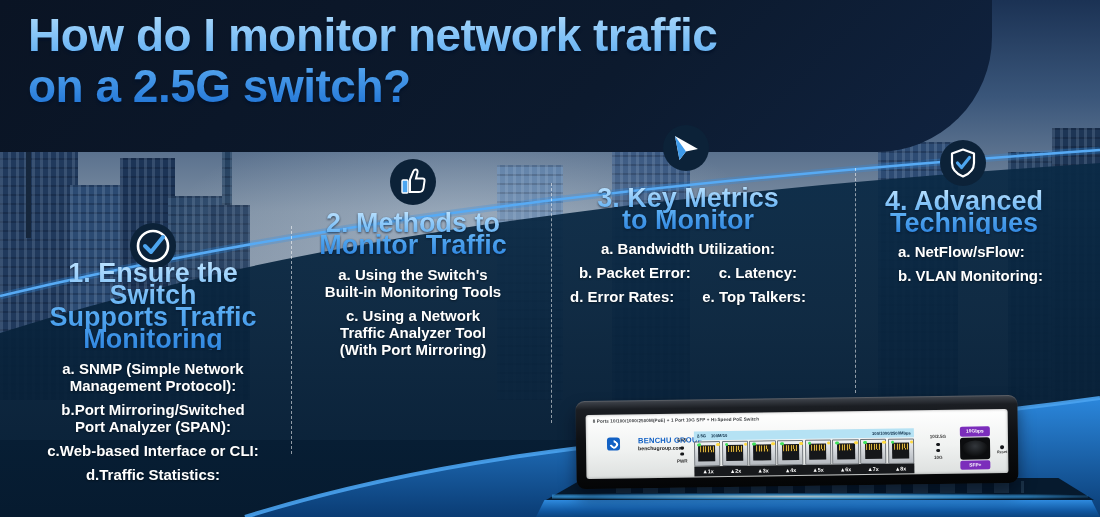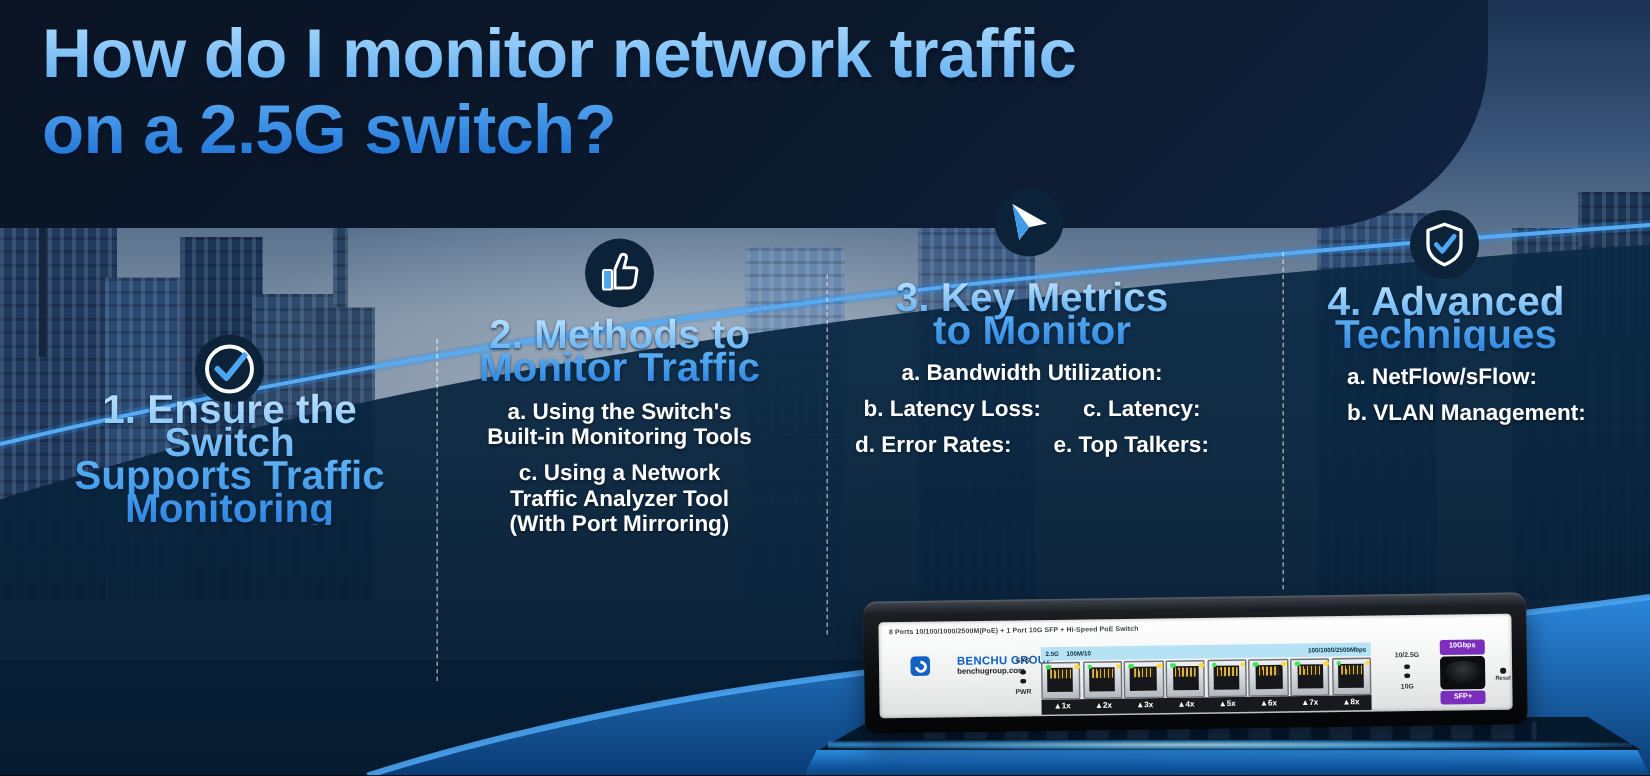--- a/index.html
+++ b/index.html
@@ -180,50 +180,56 @@
   <div class="icon-wrap" style="left:939px;top:139px;">
     <svg class="icon-svg" width="48" height="48" viewBox="0 0 48 48">
       <circle cx="24" cy="24" r="23" fill="#0c2238"></circle>
       <path d="M24,10.5 L35,14.5 L35,24 Q35,33 24,37.5 Q13,33 13,24 L13,14.5 Z" fill="none" stroke="#fff" stroke-width="2.2" stroke-linejoin="round"></path>
       <path d="M18.5,24 L22.5,28.5 L30.5,18.5" fill="none" stroke="#4da6f0" stroke-width="3.2" stroke-linecap="round" stroke-linejoin="round"></path>
     </svg>
   </div>
 
   <div class="col" style="left:33px;top:262px;width:240px;text-align:center;">
     <div class="heading">1. Ensure the Switch<br>Supports Traffic<br>Monitoring</div>
+    <div class="items" style="margin-top:10px;">
+      <div class="item">a. SNMP (Simple Network<br>Management Protocol):</div>
+      <div class="item">b.Port Mirroring/Switched<br>Port Analyzer (SPAN):</div>
+      <div class="item">c.Web-based Interface or CLI:</div>
+      <div class="item">d.Traffic Statistics:</div>
+    </div>
   </div>
 
   <div class="col" style="left:300px;top:212px;width:226px;">
     <div class="heading">2. Methods to<br>Monitor Traffic</div>
-    <div class="items" style="margin-top:10px;">
+    <div class="items" style="margin-top:10px;align-items:center;">
       <div class="item">a. Using the Switch's<br>Built-in Monitoring Tools</div>
       <div class="item">c. Using a Network<br>Traffic Analyzer Tool<br>(With Port Mirroring)</div>
     </div>
   </div>
 
   <div class="col" style="left:566px;top:187px;width:244px;">
     <div class="heading">3. Key Metrics<br>to Monitor</div>
     <div class="items" style="margin-top:9px;">
       <div class="item">a. Bandwidth Utilization:</div>
       <div class="item row2">
-        <span>b. Latency Loss:</span>
+        <span>b. Packet Error:</span>
         <span>c. Latency:</span>
       </div>
       <div class="item row2">
         <span>d. Error Rates:</span>
         <span>e. Top Talkers:</span>
       </div>
     </div>
   </div>
 
   <div class="col col4" style="left:868px;top:190px;width:192px;">
     <div class="heading">4. Advanced<br>Techniques</div>
     <div class="items" style="margin-top:9px;">
       <div class="item">a. NetFlow/sFlow:</div>
-      <div class="item">b. VLAN Management:</div>
+      <div class="item">b. VLAN Monitoring:</div>
     </div>
   </div>
 
   <div class="sep" style="left:291px;top:226px;height:228px;"></div>
   <div class="sep" style="left:551px;top:183px;height:240px;"></div>
   <div class="sep" style="left:855px;top:168px;height:225px;"></div>
 
   <div class="switch">
     <div class="chassis"></div>
     <div class="faceplate">

